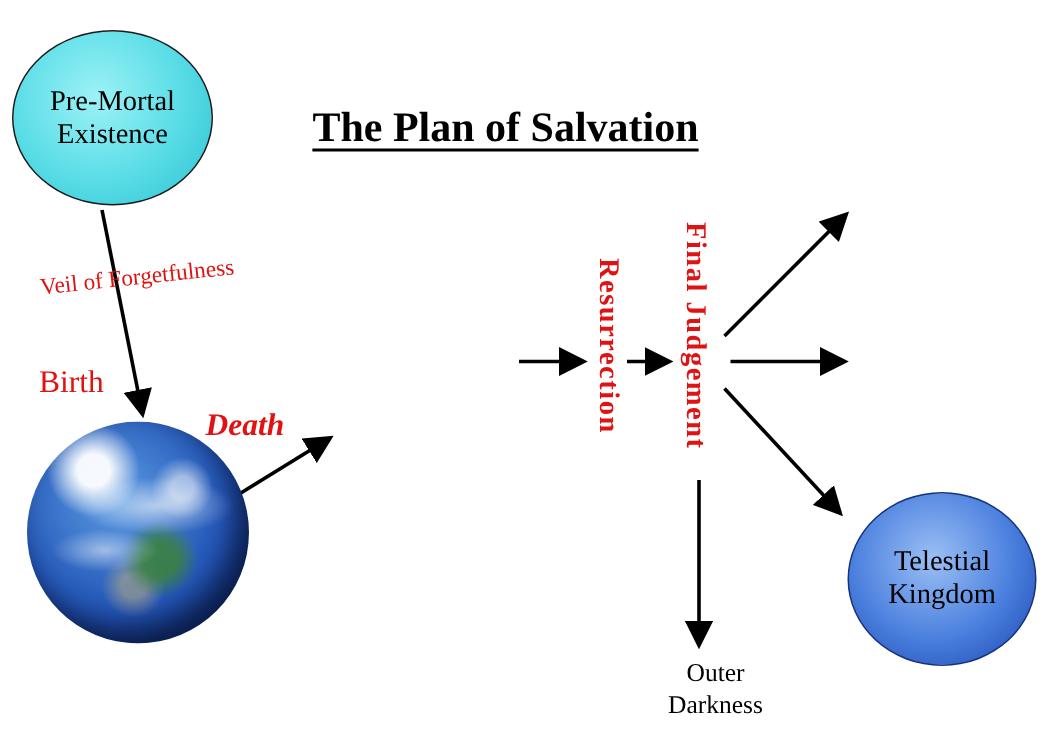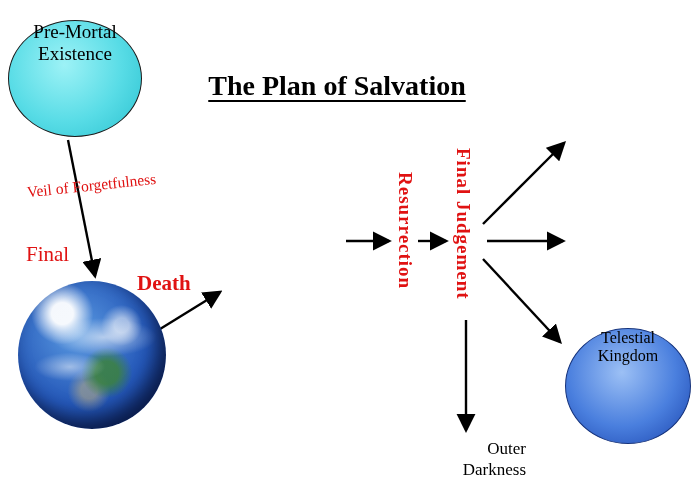--- a/index.html
+++ b/index.html
@@ -2,21 +2,21 @@
 <html><head>
 <meta charset="utf-8">
 <style>
   html,body{margin:0;padding:0;background:#fff;}
   #canvas{
     position:relative;width:700px;height:490px;background:#ffffff;
     font-family:"Liberation Serif","DejaVu Serif",serif;overflow:hidden;
   }
   .abs{position:absolute;}
   .node{
-    position:absolute;display:flex;justify-content:center;
+    position:absolute;display:flex;align-items:center;justify-content:center;
     text-align:center;border-radius:50%;color:#000;line-height:1.15;
   }
   .node .nlabel{display:block;}
   #premortal{left:8px;top:20px;width:132px;height:115px;
     background:radial-gradient(circle at 42% 38%, #9df2f6, #58dce6 55%, #2fc4d2 95%);
     border:1px solid #1b1b1b;font-size:19px;}
   #premortal .nlabel{width:104px;}
   #spirit-world{left:225px;top:184px;width:116px;height:116px;
     background:radial-gradient(circle at 45% 40%, #8bee83, #4fd94f 60%, #2eb52e 95%);
     border:1px solid #1d6b1d;font-size:20px;}
@@ -24,47 +24,47 @@
   #celestial{left:566px;top:40px;width:124px;height:120px;
     background:radial-gradient(circle at 45% 38%, #fbfb9a, #e4e42c 55%, #9a9c12 96%);
     border:1px solid #6e6e10;font-size:19px;}
   #celestial .nlabel{width:92px;}
   #terrestrial{left:569px;top:186px;width:126px;height:112px;
     background:radial-gradient(circle at 45% 38%, #b9efa8, #63c148 55%, #2f8a1e 96%);
     border:1px solid #20611a;font-size:19px;}
   #terrestrial .nlabel{width:104px;}
   #telestial{left:565px;top:328px;width:124px;height:114px;
     background:radial-gradient(circle at 45% 38%, #9cc0f5, #4a7fde 55%, #1d47b0 96%);
-    border:1px solid #16337c;font-size:16px;}
+    border:1px solid #16337c;font-size:19px;}
   #telestial .nlabel{width:88px;}
   #earth{left:18px;top:281px;width:148px;height:148px;border-radius:50%;
     background:
       radial-gradient(circle at 30% 22%, rgba(255,255,255,.95) 0 7%, rgba(255,255,255,0) 20%),
       radial-gradient(ellipse 55% 20% at 58% 38%, rgba(255,255,255,.6), rgba(255,255,255,0) 65%),
       radial-gradient(ellipse 40% 16% at 35% 58%, rgba(255,255,255,.5), rgba(255,255,255,0) 60%),
       radial-gradient(circle at 60% 62%, rgba(60,130,60,.85) 0 9%, rgba(60,130,60,0) 20%),
       radial-gradient(circle at 48% 74%, rgba(190,175,130,.55) 0 6%, rgba(190,175,130,0) 16%),
       radial-gradient(circle at 70% 30%, rgba(255,255,255,.55) 0 5%, rgba(255,255,255,0) 14%),
       radial-gradient(circle at 40% 35%, #5b9be2, #2457b8 55%, #0d2a6e 92%);
     box-shadow:inset -8px -10px 18px rgba(0,0,20,.55);}
   .title{
     left:172px;top:70px;width:330px;text-align:center;
     font-size:28px;font-weight:bold;color:#000;
     text-decoration:underline;text-underline-offset:5px;
   }
   .red{color:#e01212;}
   #veil-label{left:2px;top:186px;width:180px;font-size:15.5px;text-align:center;
     transform:rotate(-6deg);transform-origin:left center;}
   #birth-label{left:26px;top:242px;font-size:21px;}
-  #death-label{left:137px;top:271px;font-size:21px;font-weight:bold;}
+  #death-label{left:137px;top:271px;font-size:21px;font-weight:bold;font-style:italic;}
   .vlabel{writing-mode:vertical-rl;font-size:19px;font-weight:bold;letter-spacing:1px;}
   #resurrection-label{left:394px;top:172px;height:140px;}
   #final-judgement-label{left:452px;top:148px;height:175px;}
   #earth-life-label{left:28px;top:422px;width:132px;text-align:center;font-size:23px;color:#000;}
-  #outer-darkness-label{left:428px;top:438px;width:98px;text-align:right;font-size:17px;color:#000;line-height:1.25;}
+  #outer-darkness-label{left:428px;top:438px;width:98px;text-align:center;font-size:17px;color:#000;line-height:1.25;}
   #outer-darkness-label .nlabel{width:70px;margin:0 auto;}
   svg.arrows{position:absolute;left:0;top:0;width:700px;height:490px;pointer-events:none;}
 </style>
 </head>
 <body>
 
 <div id="canvas">
 
   <svg class="arrows" viewBox="0 0 700 490">
     <defs>
@@ -84,21 +84,21 @@
     </g>
   </svg>
 
   <div class="abs title">The Plan of Salvation</div>
 
   <div class="node" id="premortal">
     <span class="nlabel">Pre-Mortal Existence</span>
   </div>
 
   <div class="abs red" id="veil-label">Veil of Forgetfulness</div>
-  <div class="abs red" id="birth-label">Final</div>
+  <div class="abs red" id="birth-label">Birth</div>
 
   <div class="abs" id="earth"></div>
 
   <div class="abs red" id="death-label">Death</div>
 
 
   <div class="abs red vlabel" id="resurrection-label">Resurrection</div>
   <div class="abs red vlabel" id="final-judgement-label">Final Judgement</div>
 
 

